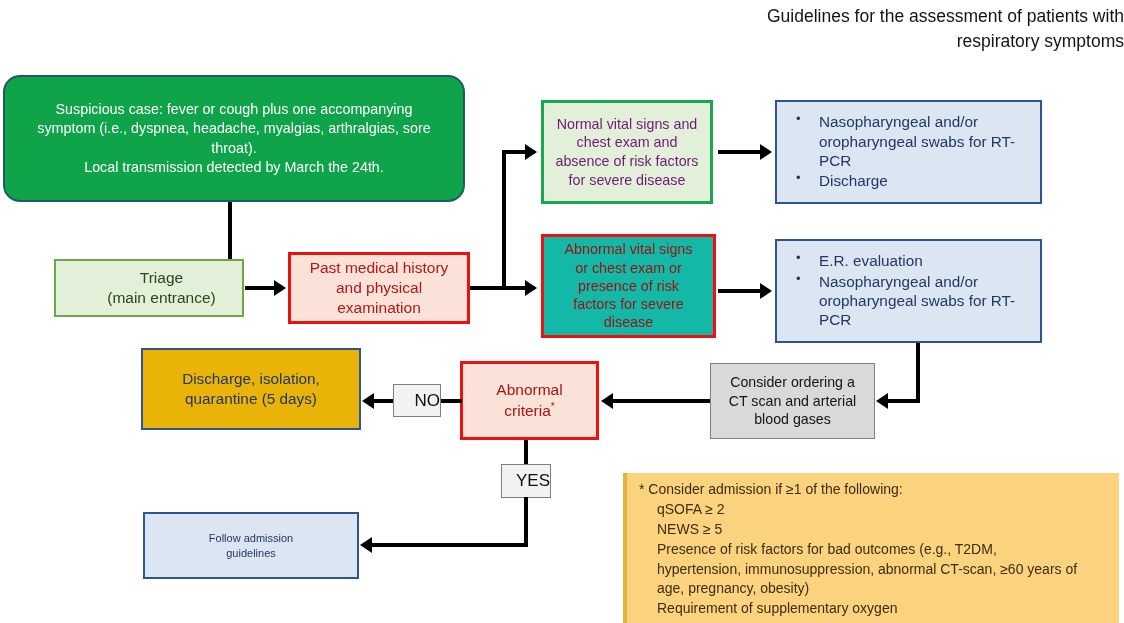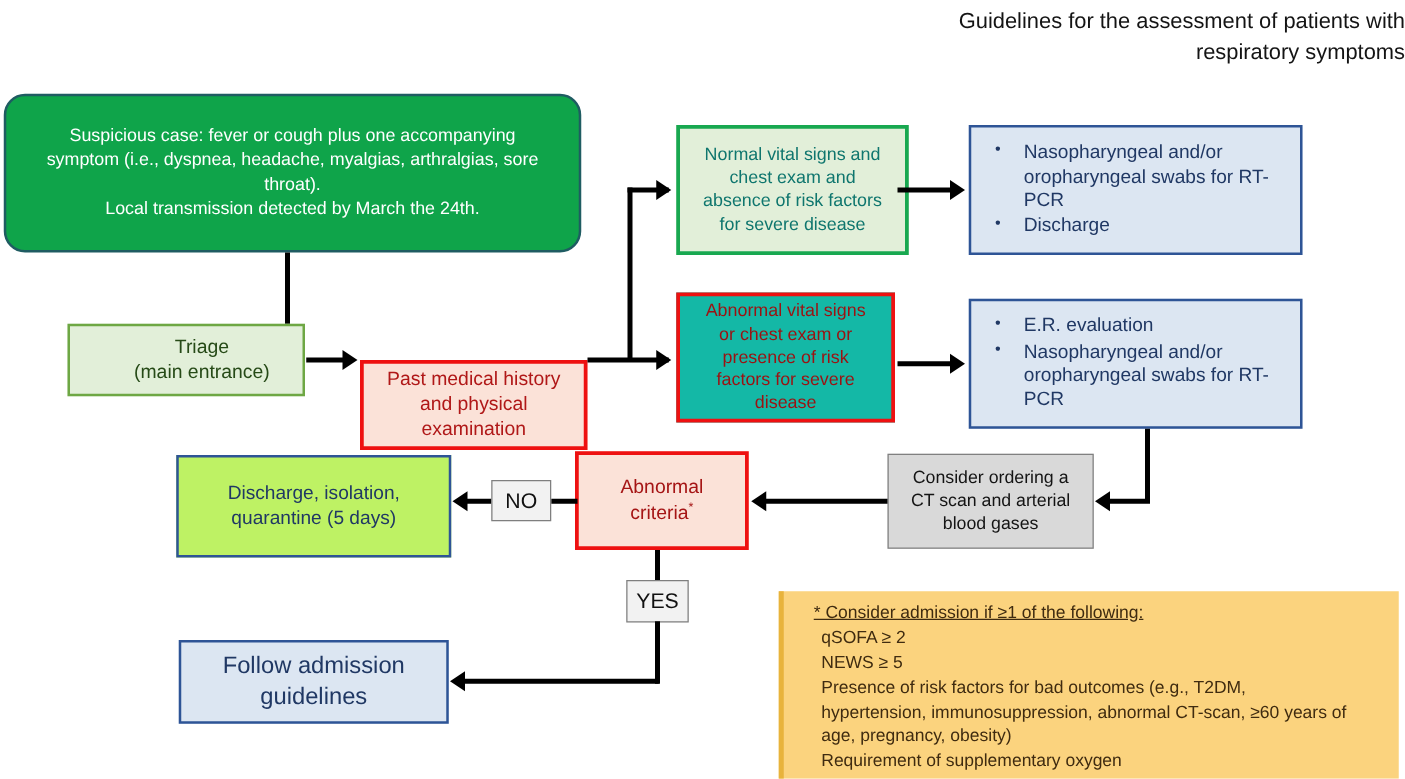--- a/index.html
+++ b/index.html
@@ -53,29 +53,28 @@
   }
 
   
   .n-pmh {
     left: 288px; top: 252px; width: 182px; height: 72px;
     background: #FBE2D8;
     border: 3px solid #EE1111;
     color: #B01818;
     font-size: 15.5px;
     line-height: 1.28;
-    margin-top: 36px;
   }
 
   
   .n-normal {
-    left: 541px; top: 100px; width: 186px; height: 104px;
+    left: 541px; top: 100px; width: 172px; height: 104px;
     background: #E2EFD9;
     border: 3px solid #18A850;
-    color: #0f766e;
+    color: #701a75;
     font-size: 14.3px;
     line-height: 1.3;
   }
 
   
   .n-abnormal {
     left: 541px; top: 234px; width: 175px; height: 104px;
     background: #14b8a6;
     border: 3px solid #EE1111;
     color: #9C1212;
@@ -105,22 +104,22 @@
   .bullets li::before {
     content: "\2022";
     position: absolute;
     left: 9px; top: -1px;
     font-size: 13px;
     color: #203864;
   }
 
   
   .n-discharge {
-    left: 141px; top: 364px; width: 220px; height: 82px;
-    background: #bef264;
+    left: 141px; top: 348px; width: 220px; height: 82px;
+    background: #eab308;
     border: 2.6px solid #2E5496;
     color: #203864;
     font-size: 15.3px;
     line-height: 1.32;
   }
 
   
   .n-admission {
     left: 460px; top: 361px; width: 139px; height: 79px;
     background: #FBE2D8;
@@ -140,50 +139,50 @@
     font-size: 14.2px;
     line-height: 1.3;
   }
 
   
   .n-follow {
     left: 143px; top: 512px; width: 216px; height: 67px;
     background: #DCE6F2;
     border: 2.6px solid #2E5496;
     color: #203864;
-    font-size: 19px;
+    font-size: 11px;
     line-height: 1.3;
   }
 
   
   .lbl {
     position: absolute;
     background: #F2F2F2;
     border: 1.2px solid #7F7F7F;
     color: #111111;
     display: flex;
     align-items: center;
-    justify-content: center;
+    justify-content: flex-end;
     font-size: 17px;
   }
   .lbl-no  { left: 393px; top: 384px; width: 48px; height: 33px; }
   .lbl-yes { left: 501px; top: 464px; width: 50px; height: 34px; }
 
   
   .footnote {
     position: absolute;
     left: 623px; top: 473px; width: 496px; height: 150px;
     background: #FBD37E;
     border-left: 4px solid #E8B33C;
     color: #3F2B10;
     font-size: 14px;
     line-height: 1.42;
     padding: 7px 10px 0 12px;
   }
-  .footnote .fn-head { margin-left: 12px; text-decoration: underline; }
+  .footnote .fn-head { margin-left: 0; }
   .footnote .fn-item { margin-left: 18px; }
 
   
   .ln { position: absolute; background: #000000; }
   .hz { height: 4px; }
   .vt { width: 4px; }
   .arrow {
     position: absolute; width: 0; height: 0;
   }
   .ar-right {

